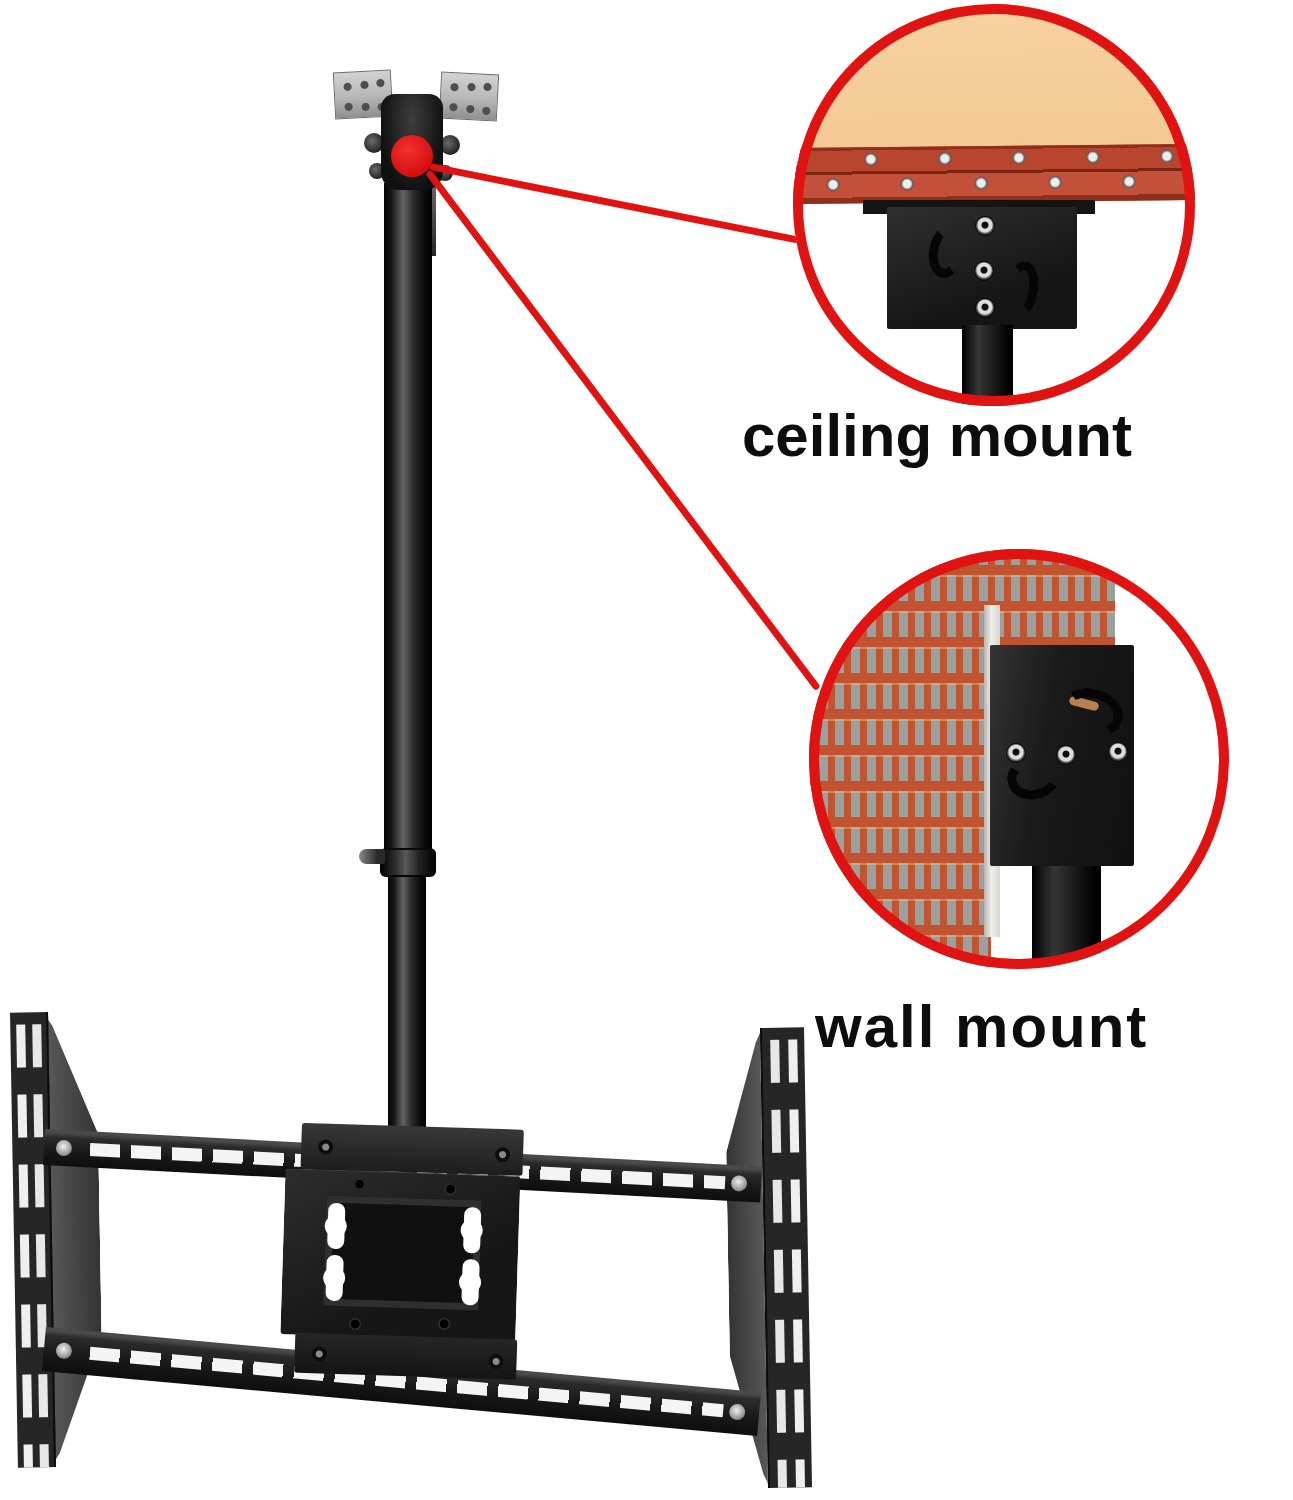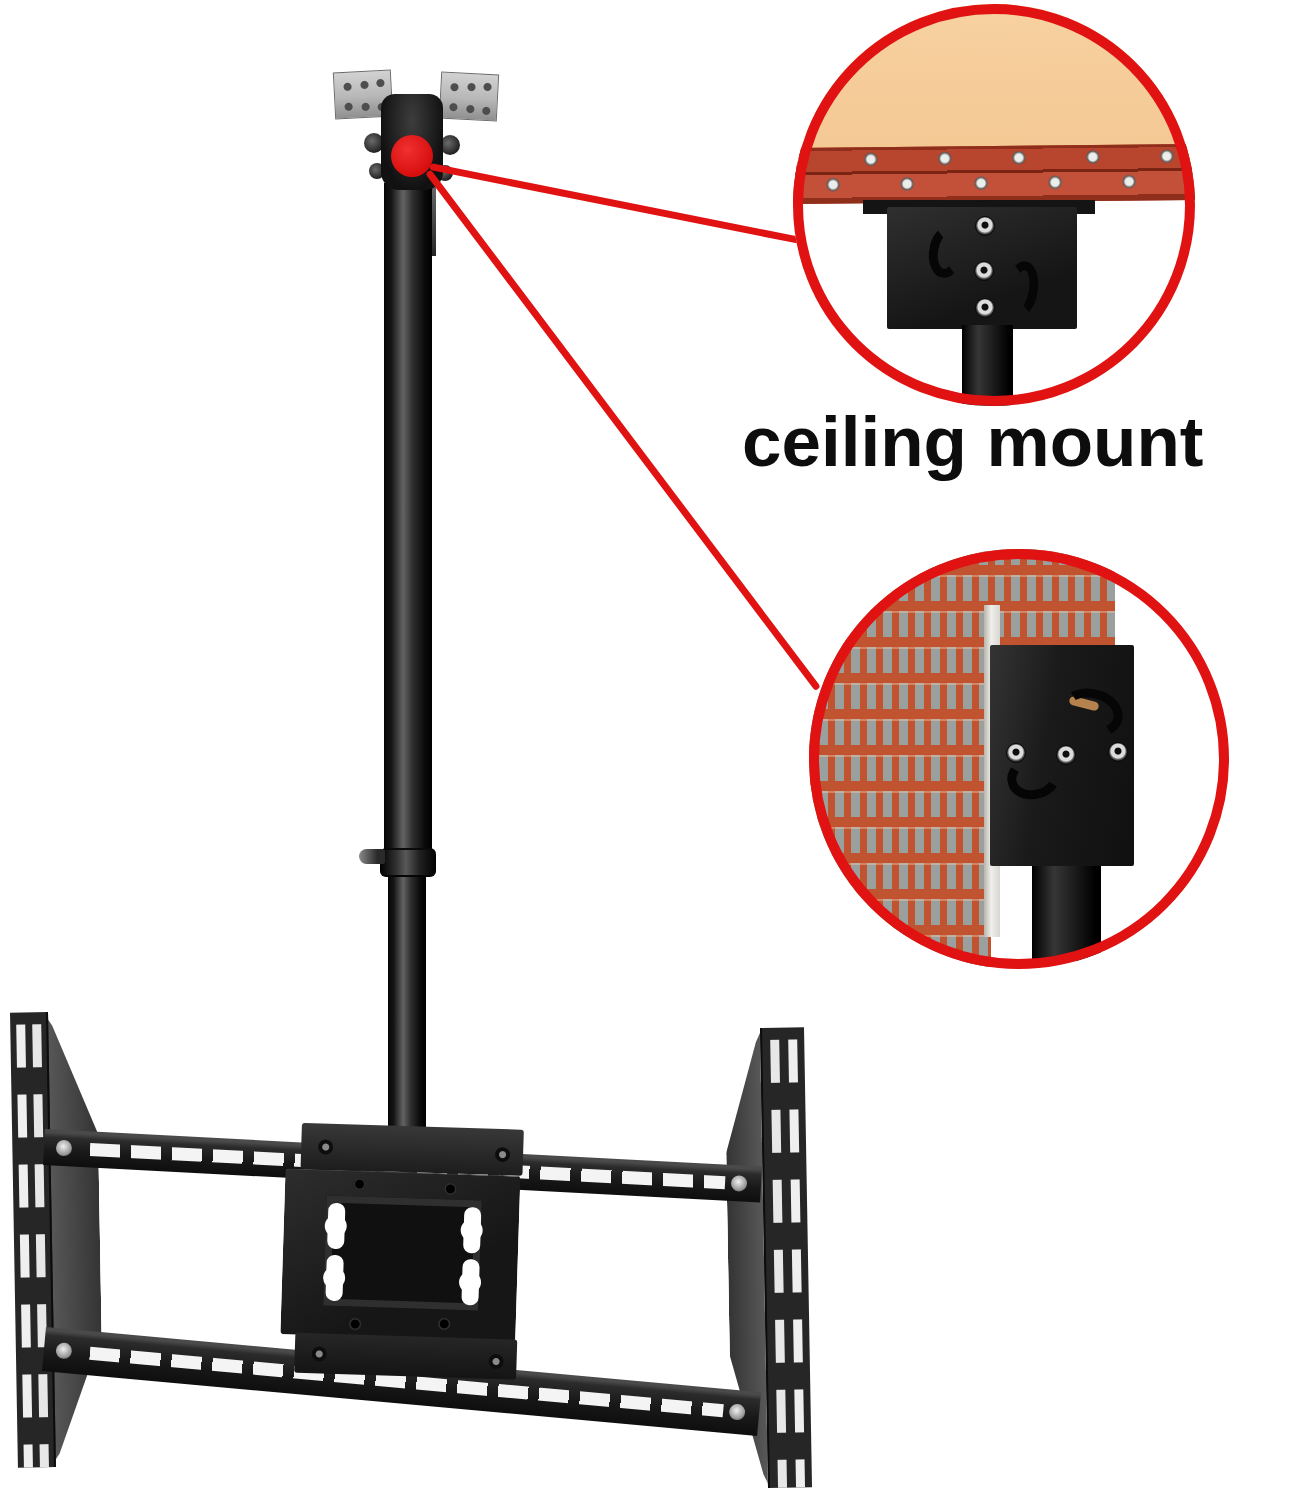--- a/index.html
+++ b/index.html
@@ -87,21 +87,21 @@
   .walledge{left:175px;top:56px;width:16px;height:332px;
     background:linear-gradient(90deg,#b9b4ab,#f0efec 45%,#d8d6d0);}
   .plate-wall{left:181px;top:96px;width:144px;height:221px;border-radius:2px;
     background:linear-gradient(100deg,#343434,#1a1a1a 40%,#101010);}
   .arc-w-top{left:250px;top:140px;width:64px;height:48px;border-top-color:#060606;border-right-color:#060606;transform:rotate(12deg);}
   .arc-w-top-wood{left:260px;top:150px;width:30px;height:9px;border-radius:5px;background:#b5824e;transform:rotate(14deg);}
   .arc-w-bottom{left:198px;top:206px;width:54px;height:44px;border-bottom-color:#050505;border-left-color:#050505;transform:rotate(-14deg);}
   .pole-inset-wall{left:223px;top:317px;width:69px;height:95px;}
 
   
-  .label{position:absolute;font-weight:700;font-size:71px;line-height:1;color:var(--text_black);
+  .label{position:absolute;font-weight:700;font-size:60px;line-height:1;color:var(--text_black);
          white-space:nowrap;z-index:10;}
   .label-ceiling{left:742px;top:406px;letter-spacing:0px;}
   .label-wall{left:815px;top:997px;letter-spacing:2px;}
 
   
   .rail{z-index:1;transform-origin:top center;transform:rotate(-1deg);}
   .rail-left{left:10px;top:1012px;width:86px;height:455px;}
   .rail-right{left:724px;top:1028px;width:80px;height:460px;}
   .flange{position:absolute;top:0;bottom:0;}
   .flange-left{left:36px;width:50px;background:linear-gradient(90deg,#585858,#343434);
@@ -231,14 +231,15 @@
     <div class="abs arc arc-w-top"></div>
     <div class="abs arc arc-w-bottom"></div>
     <div class="abs bolt" style="left:197px;top:194px;"></div>
     <div class="abs bolt" style="left:247px;top:196px;"></div>
     <div class="abs bolt" style="left:299px;top:193px;"></div>
     <div class="abs pole-inset pole-inset-wall"></div>
   </div>
   <div class="abs ring ring-wall"></div>
 
   <div class="label label-ceiling">ceiling mount</div>
+  <div class="label label-wall">wall mount</div>
 
 </div>
 
 </body></html>

